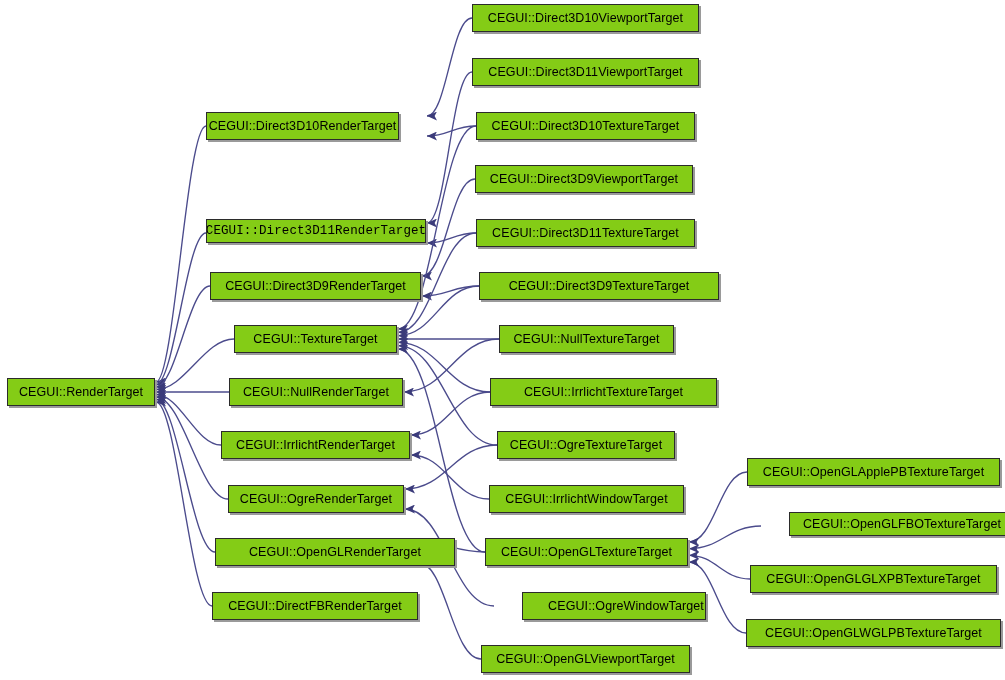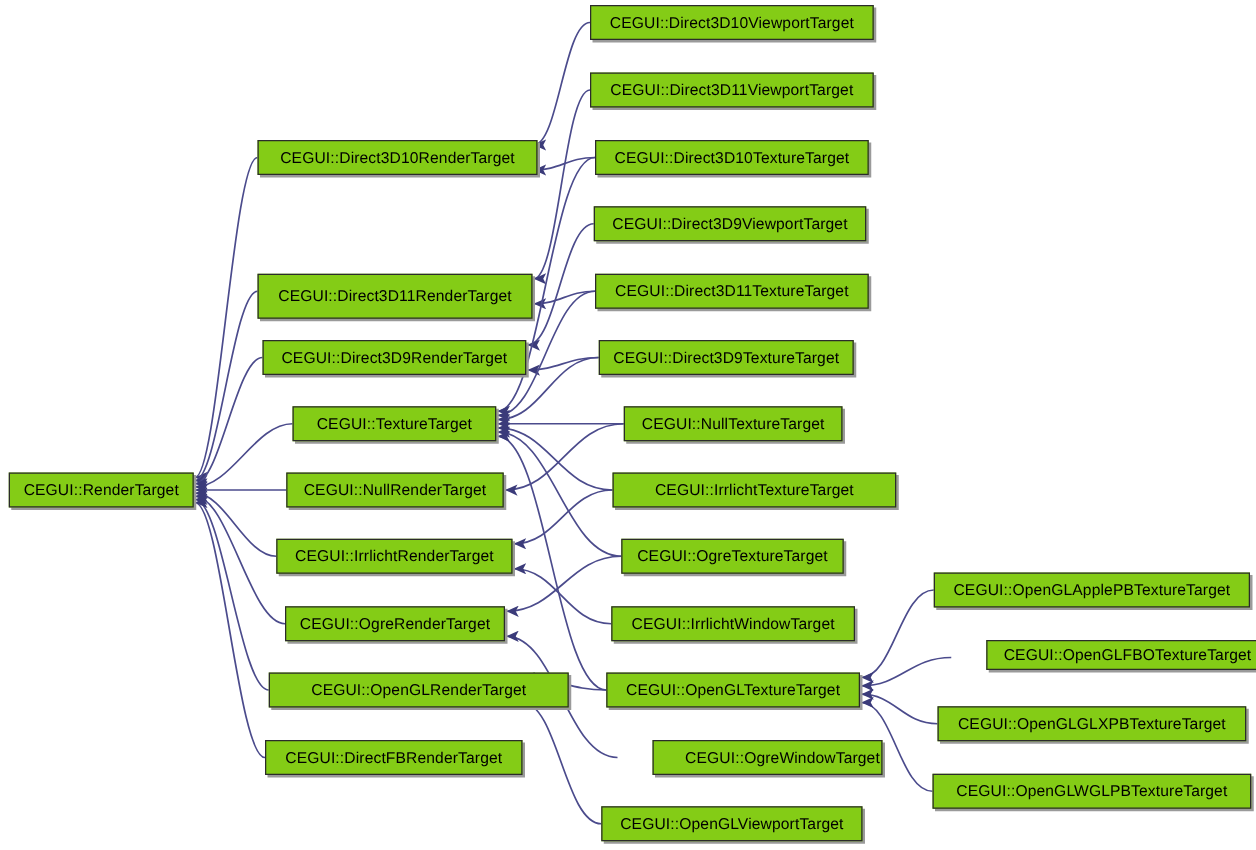--- a/index.html
+++ b/index.html
@@ -86,24 +86,24 @@
         <path d="M761,526 C728.15,526 720.85,548.6666666666666 689,548.6666666666666" marker-end="url(#ah)"></path>
         <path d="M750,579 C722.1,579 715.9,555.3333333333334 689,555.3333333333334" marker-end="url(#ah)"></path>
         <path d="M746,633 C719.9,633 714.1,562 689,562" marker-end="url(#ah)"></path>
       </g>
   </svg>
 
   <div id="nodes">
       <div class="node" style="left: 7px; top: 378px; width: 148px; height: 28px;">
         <span class="label">CEGUI::RenderTarget</span>
       </div>
-      <div class="node" style="left: 206px; top: 112px; width: 224px; height: 28px;">
+      <div class="node" style="left: 206px; top: 112px; width: 193px; height: 28px;">
         <span class="label">CEGUI::Direct3D10RenderTarget</span>
       </div>
-      <div class="node" style="left: 206px; top: 219px; width: 220px; height: 36px;">
+      <div class="node" style="left: 206px; top: 219px; width: 220px; height: 24px; font-family: Liberation Mono, monospace;">
         <span class="label">CEGUI::Direct3D11RenderTarget</span>
       </div>
       <div class="node" style="left: 210px; top: 272px; width: 211px; height: 28px;">
         <span class="label">CEGUI::Direct3D9RenderTarget</span>
       </div>
       <div class="node" style="left: 234px; top: 325px; width: 163px; height: 28px;">
         <span class="label">CEGUI::TextureTarget</span>
       </div>
       <div class="node" style="left: 229px; top: 378px; width: 174px; height: 28px;">
         <span class="label">CEGUI::NullRenderTarget</span>
@@ -128,21 +128,21 @@
       </div>
       <div class="node" style="left: 476px; top: 112px; width: 219px; height: 28px;">
         <span class="label">CEGUI::Direct3D10TextureTarget</span>
       </div>
       <div class="node" style="left: 475px; top: 165px; width: 218px; height: 28px;">
         <span class="label">CEGUI::Direct3D9ViewportTarget</span>
       </div>
       <div class="node" style="left: 476px; top: 219px; width: 219px; height: 28px;">
         <span class="label">CEGUI::Direct3D11TextureTarget</span>
       </div>
-      <div class="node" style="left: 479px; top: 272px; width: 204px; height: 28px; align-items: center;">
+      <div class="node" style="left: 479px; top: 272px; width: 240px; height: 28px; align-items: center;">
         <span class="label">CEGUI::Direct3D9TextureTarget</span>
       </div>
       <div class="node" style="left: 499px; top: 325px; width: 175px; height: 28px;">
         <span class="label">CEGUI::NullTextureTarget</span>
       </div>
       <div class="node" style="left: 490px; top: 378px; width: 227px; height: 28px;">
         <span class="label">CEGUI::IrrlichtTextureTarget</span>
       </div>
       <div class="node" style="left: 497px; top: 431px; width: 178px; height: 28px;">
         <span class="label">CEGUI::OgreTextureTarget</span>

